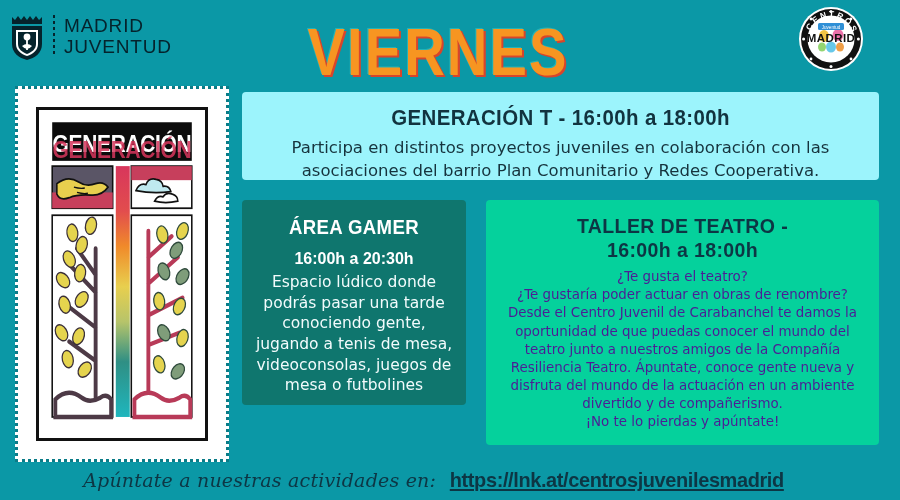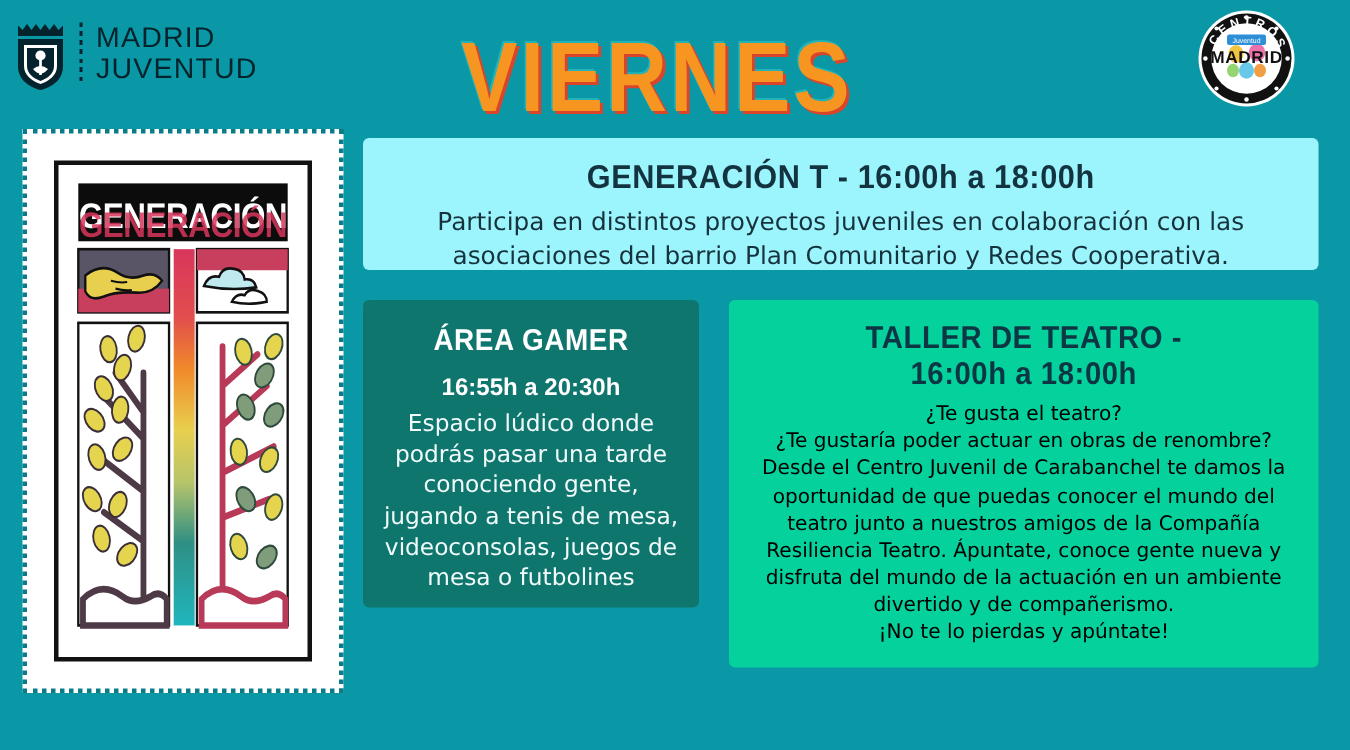--- a/index.html
+++ b/index.html
@@ -67,21 +67,21 @@
   }
   .card-gen .t-head{font-size:22px;color:#12333f;margin:5px 0 6px;}
   .card-gamer .t-head{font-size:20px;color:#ffffff;margin:4px 0 9px;}
   .card-teatro .t-head{font-size:21px;color:#0d3644;margin:4px 0 6px;line-height:1.15;}
 
   .t-body{text-align:center;color:#14333d;font-family:"DejaVu Sans", sans-serif;}
   .card-gen .t-body{font-size:16.5px;line-height:1.38;color:#16333d;}
   .card-gamer .t-body{font-size:15.5px;line-height:1.33;color:#f2fbfc;}
   .card-gamer .t-time{font-size:16px;font-weight:700;color:#ffffff;margin-bottom:3px;
                       font-family:"Liberation Sans", sans-serif;}
-  .card-teatro .t-body{font-size:13.4px;line-height:1.35;color:#000000;}
+  .card-teatro .t-body{font-size:13.4px;line-height:1.35;color:#4c1d95;}
 
   
   .footer{
     position:absolute;left:0;right:0;bottom:8px;text-align:center;
     white-space:nowrap;
   }
   .foot-lead{
     font-family:"DejaVu Serif", serif;font-style:italic;font-size:19px;
     color:#0d3644;letter-spacing:.2px;
   }
@@ -241,34 +241,38 @@
     <div class="t-body">
       <div>Participa en distintos proyectos juveniles en colaboración con las</div>
       <div>asociaciones del barrio Plan Comunitario y Redes Cooperativa.</div>
     </div>
   </div>
 
   
   <div class="card card-gamer">
     <div class="t-head">ÁREA GAMER</div>
     <div class="t-body">
-      <div class="t-time">16:55h a 20:30h</div>
+      <div class="t-time">16:00h a 20:30h</div>
       <div>Espacio lúdico donde podrás pasar una tarde conociendo gente, jugando a tenis de mesa, videoconsolas, juegos de mesa o futbolines</div>
     </div>
   </div>
 
   
   <div class="card card-teatro">
     <div class="t-head">
       <div>TALLER DE TEATRO -</div>
       <div>16:00h a 18:00h</div>
     </div>
     <div class="t-body">
       <div>¿Te gusta el teatro?</div>
       <div>¿Te gustaría poder actuar en obras de renombre?</div>
       <div>Desde el Centro Juvenil de Carabanchel te damos la oportunidad de que puedas conocer el mundo del teatro junto a nuestros amigos de la Compañía Resiliencia Teatro. Ápuntate, conoce gente nueva y disfruta del mundo de la actuación en un ambiente divertido y de compañerismo.</div>
       <div>¡No te lo pierdas y apúntate!</div>
     </div>
   </div>
 
   
+  <div class="footer">
+    <span class="foot-lead">Apúntate a nuestras actividades en:</span>
+    <span class="foot-url">https://lnk.at/centrosjuvenilesmadrid</span>
+  </div>
 
 </div>
 
 </body></html>

